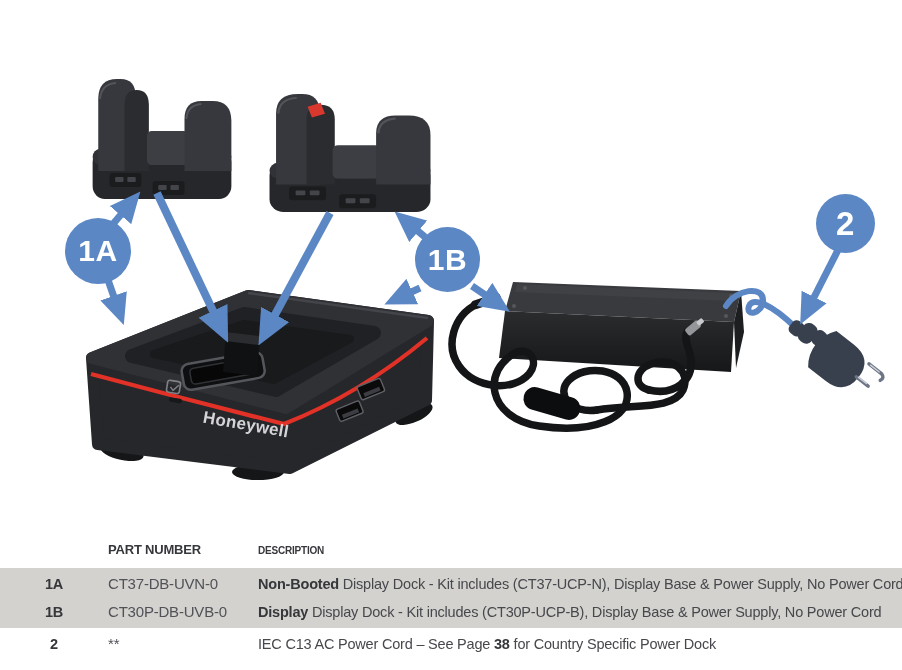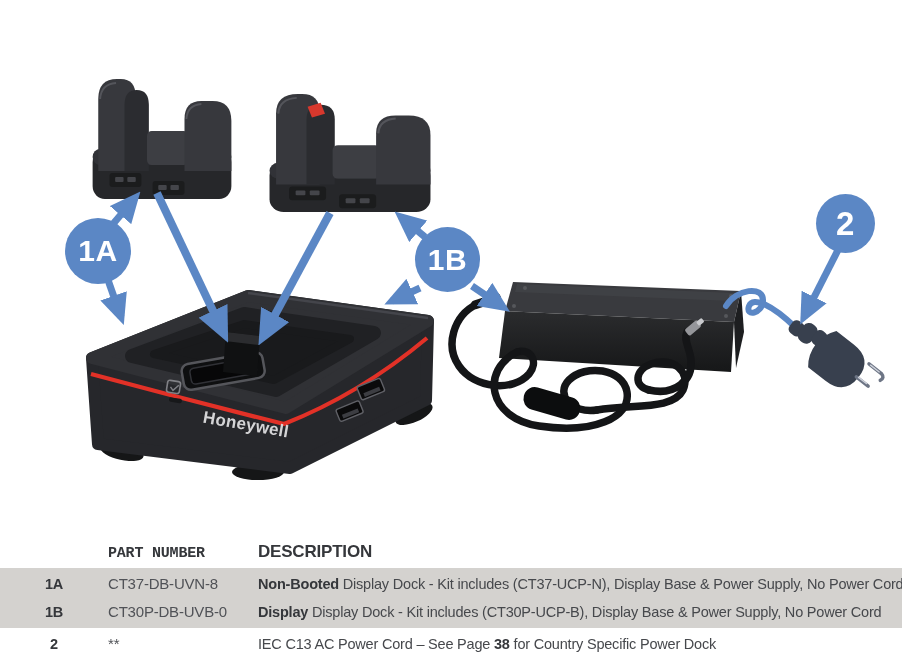--- a/index.html
+++ b/index.html
@@ -24,21 +24,21 @@
   .table{position:absolute;left:0;top:538px;width:902px;height:132px;z-index:2;
     color:#46484c;font-size:14.5px;letter-spacing:-0.2px;}
   .band{position:absolute;left:0;top:30px;width:902px;height:60px;background:#d4d2cf;}
   .t-row{position:absolute;left:0;width:902px;display:flex;align-items:baseline;}
   .t-header{top:4px;font-weight:bold;font-size:15px;color:#35373b;}
   .r0{top:37px;}
   .r1{top:65px;}
   .r2{top:97px;}
   .c-item{width:108px;text-align:center;font-weight:bold;color:#35373b;flex:0 0 auto;}
   .c-part{width:150px;flex:0 0 auto;color:#505257;font-size:15px;}
-  .t-header .c-part{color:#35373b;font-size:15px;font-family:Liberation Mono, monospace;}
+  .t-header .c-part{color:#35373b;font-size:13px;}
   .c-desc{flex:1 1 auto;padding-right:6px;white-space:nowrap;overflow:hidden;}
   .b{font-weight:bold;color:#35373b;margin-top:24px;}
 </style>
 </head>
 <body>
 
 <div class="stage">
 
   <svg class="device" style="left:87px;top:75px;" width="150" height="130" viewBox="0 0 160 130" preserveAspectRatio="none">
     <rect x="6" y="74" width="148" height="50" rx="13" fill="#26272a"></rect>
@@ -179,25 +179,25 @@
   </div>
   <div class="callout" id="c2">
     <span>2</span>
   </div>
 
   <div class="table">
     <div class="band"></div>
     <div class="t-row t-header">
       <div class="c-item"></div>
       <div class="c-part">PART NUMBER</div>
-      <div class="c-desc" style="font-weight:bold;color:#35373b;font-size:17px;">DESCRIPTION</div>
+      <div class="c-desc" style="font-weight:bold;color:#35373b;font-size:10px;">DESCRIPTION</div>
     </div>
     <div class="t-row r0">
       <div class="c-item">1A</div>
-      <div class="c-part">CT37-DB-UVN-8</div>
+      <div class="c-part">CT37-DB-UVN-0</div>
       <div class="c-desc"><span class="b">Non-Booted</span><span> Display Dock - Kit includes (CT37-UCP-N), Display Base &amp; Power Supply, No Power Cord</span></div>
     </div>
     <div class="t-row r1">
       <div class="c-item">1B</div>
       <div class="c-part">CT30P-DB-UVB-0</div>
       <div class="c-desc"><span class="b">Display</span><span> Display Dock - Kit includes (CT30P-UCP-B), Display Base &amp; Power Supply, No Power Cord</span></div>
     </div>
     <div class="t-row r2">
       <div class="c-item">2</div>
       <div class="c-part">**</div>

